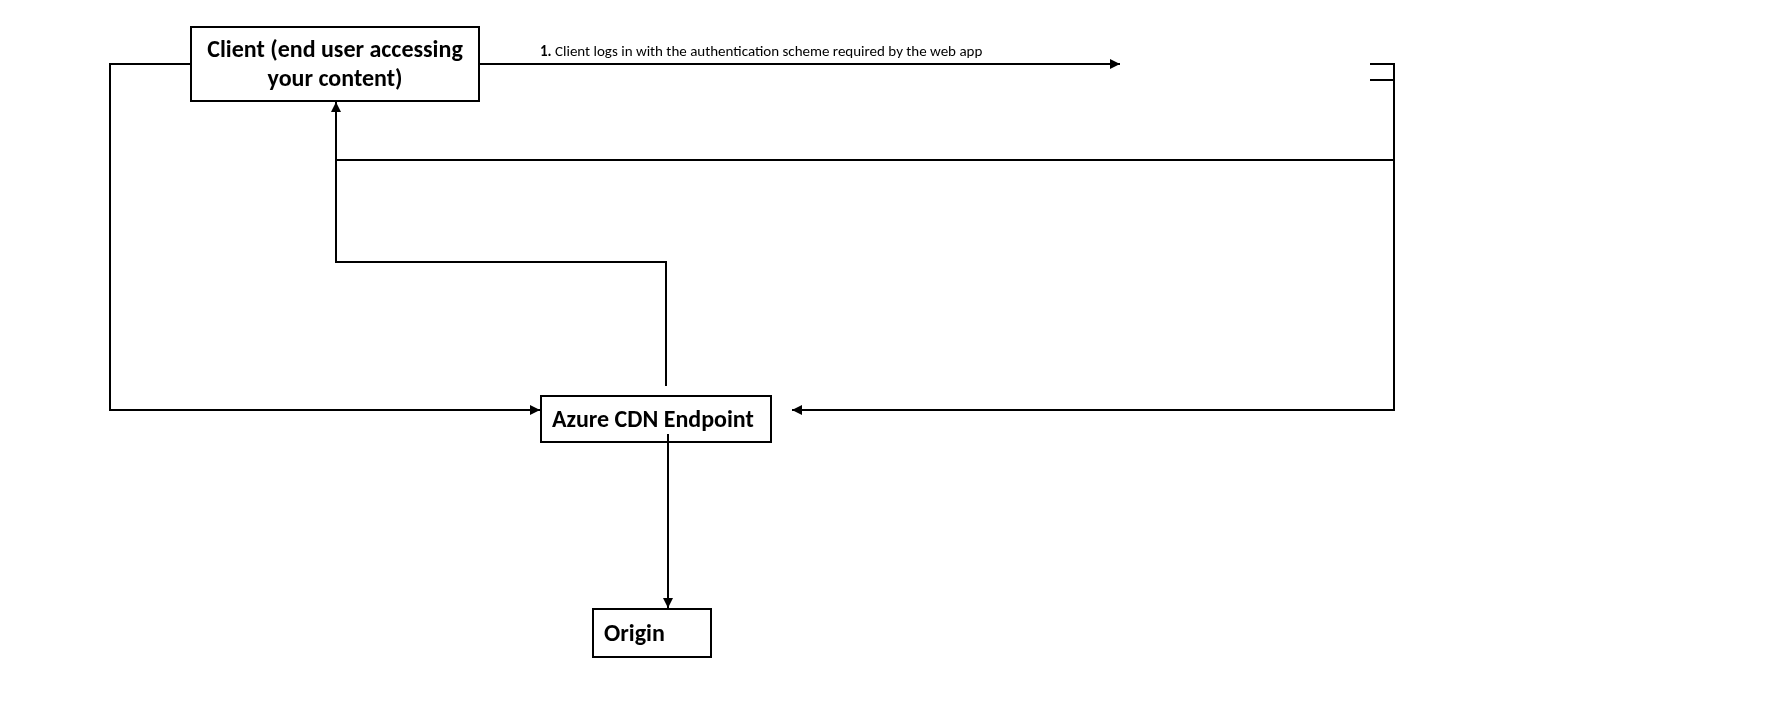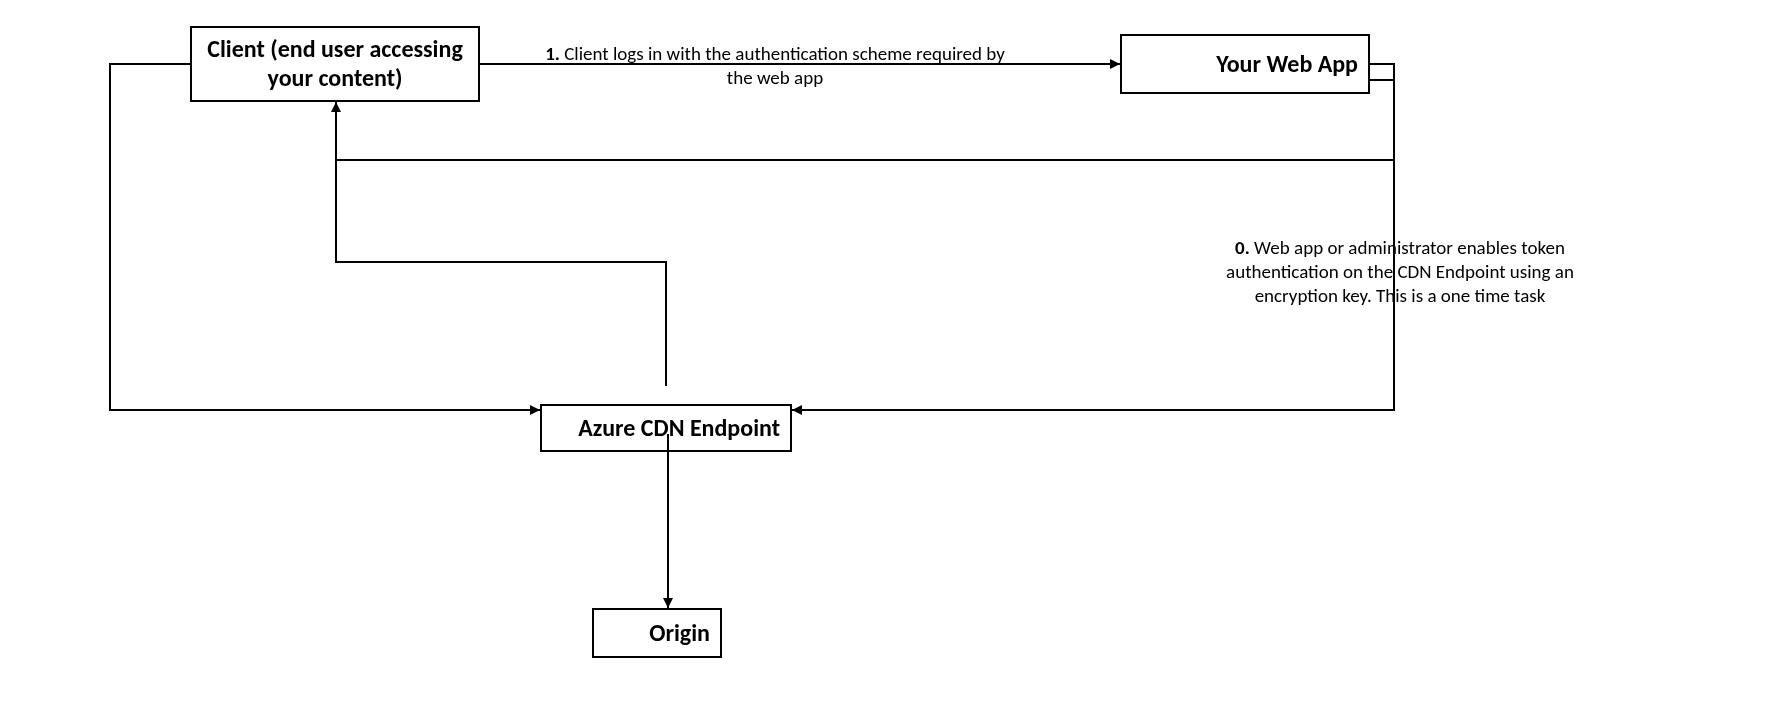--- a/index.html
+++ b/index.html
@@ -13,32 +13,32 @@
     position: relative;
     width: 1780px;
     height: 707px;
   }
   .box {
     position: absolute;
     border: 2px solid #000;
     background: #fff;
     display: flex;
     align-items: center;
-    justify-content: flex-end;
+    justify-content: flex-start;
     text-align: center;
     font-weight: 700;
     font-size: 24px;
     line-height: 1.2;
     padding: 6px 10px;
     box-sizing: border-box;
   }
   .label {
     position: absolute;
-    text-align: center;
-    font-size: 19px;
+    text-align: left;
+    font-size: 15px;
     line-height: 1.25;
   }
   .label .num {
     font-weight: 700;
   }
   svg.connectors {
     position: absolute;
     left: 0;
     top: 0;
     width: 1780px;
@@ -53,29 +53,26 @@
 </style>
 </head>
 <body>
 
 <div class="canvas">
 
   <div class="box" style="left:190px; top:26px; width:290px; height:76px;">
     <span>Client (end user accessing your content)</span>
   </div>
 
-  <div class="box" style="left:1120px; top:34px; width:250px; height:60px;">
-    <span>Your Web App</span>
-  </div>
 
-  <div class="box" style="left:540px; top:404px; width:252px; height:48px;">
+  <div class="box" style="left:540px; top:395px; width:232px; height:48px;">
     <span>Azure CDN Endpoint</span>
   </div>
 
-  <div class="box" style="left:592px; top:608px; width:130px; height:50px;">
+  <div class="box" style="left:592px; top:608px; width:120px; height:50px;">
     <span>Origin</span>
   </div>
 
   <svg class="connectors">
     <defs>
       <marker id="arrow" markerWidth="12" markerHeight="12" refX="10" refY="5" orient="auto" markerUnits="userSpaceOnUse">
         <path d="M0,0 L10,5 L0,10 Z" fill="#000"></path>
       </marker>
     </defs>
 
@@ -93,19 +90,15 @@
   </svg>
 
   <div class="label" style="left:540px; top:42px; width:470px;">
     <span class="num">1.</span>
     <span>Client logs in with the authentication scheme required by the web app</span>
   </div>
 
 
 
 
-  <div class="label" style="left:1210px; top:236px; width:380px;">
-    <span class="num">0.</span>
-    <span>Web app or administrator enables token authentication on the CDN Endpoint using an encryption key. This is a one time task</span>
-  </div>
 
 
 </div>
 
 </body></html>

